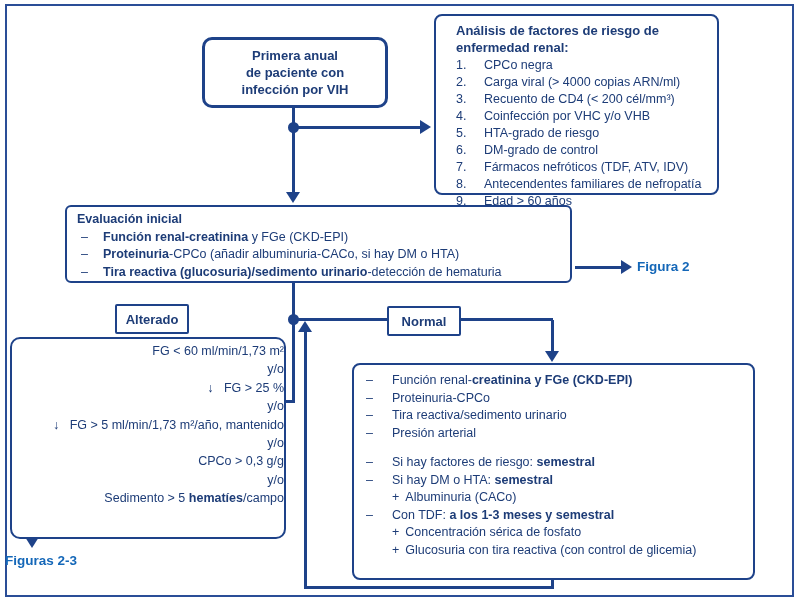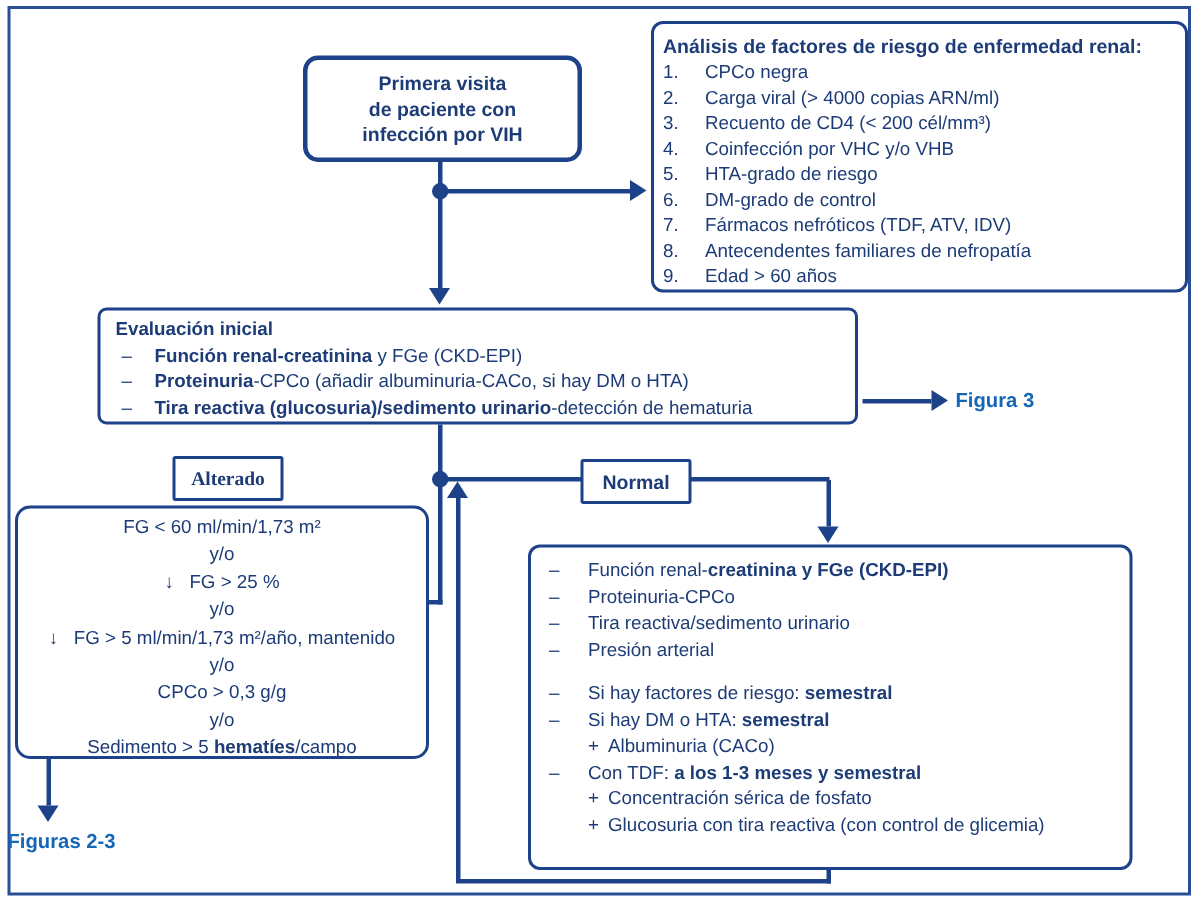--- a/index.html
+++ b/index.html
@@ -20,62 +20,62 @@
   .arr.up{border-left:7px solid transparent;border-right:7px solid transparent;border-bottom:11px solid #1e4289;}
   .arr.right{border-top:7px solid transparent;border-bottom:7px solid transparent;border-left:11px solid #1e4289;}
   .b{font-weight:700;}
 
   
   .start{left:202px;top:37px;width:186px;height:71px;border-width:3px;border-radius:10px;
     display:flex;flex-direction:column;justify-content:center;align-items:center;
     font-size:13px;line-height:17px;font-weight:700;text-align:center;}
 
   
-  .risk{left:434px;top:14px;width:358px;height:181px;border-radius:8px;padding:6px 10px 4px 6px;
+  .risk{left:434px;top:14px;width:285px;height:181px;border-radius:8px;padding:6px 10px 4px 20px;
     font-size:12.5px;line-height:17px;}
   .risk .title{font-weight:700;font-size:13px;margin-bottom:1px;}
   .rrow{display:flex;}
   .rrow .n{flex:0 0 28px;}
   .rrow .t{flex:1;}
 
   
   .eval{left:65px;top:205px;width:507px;height:78px;border-radius:6px;padding:4px 10px;
     font-size:12.5px;line-height:17.5px;}
   .eval .title{font-weight:700;}
   .erow{display:flex;}
   .erow .m{flex:0 0 22px;padding-left:4px;}
   .erow .t{flex:1;}
 
   
   .tag{border-width:2.5px;border-radius:2px;display:flex;align-items:center;justify-content:center;
     font-size:13px;font-weight:700;z-index:3;}
-  .alterado{left:115px;top:304px;width:74px;height:30px;font-family:Liberation Serif, serif;}
+  .alterado{left:115px;top:304px;width:74px;height:30px;}
   .normal{left:387px;top:306px;width:74px;height:30px;}
 
   
-  .fg{left:10px;top:337px;width:276px;height:169px;border-radius:10px;
-    font-size:12.5px;line-height:18.4px;text-align:center;padding-top:3px;z-index:1;}
+  .fg{left:10px;top:337px;width:276px;height:202px;border-radius:10px;
+    font-size:12.5px;line-height:18.4px;text-align:right;padding-top:3px;z-index:1;}
 
   
   .ctrl{left:352px;top:363px;width:403px;height:217px;border-radius:8px;padding:7px 10px 4px 12px;
     font-size:12.5px;line-height:17.5px;z-index:1;}
   .crow{display:flex;}
   .crow .m{flex:0 0 26px;}
   .crow.plus .m{flex:0 0 auto;margin-left:26px;margin-right:6px;}
   .spacer{height:12px;}
 
   .figlink{position:absolute;font-size:13.5px;font-weight:700;color:#1467b8;}
 </style>
 </head>
 <body>
 
 <div class="frame"></div>
 
 <div class="box start">
-  <div>Primera visita</div>
+  <div>Primera anual</div>
   <div>de paciente con</div>
   <div>infección por VIH</div>
 </div>
 
 <div class="box risk">
   <div class="title">Análisis de factores de riesgo de enfermedad renal:</div>
   <div class="rrow">
       <span class="n">1.</span>
       <span class="t">CPCo negra</span>
     </div>
@@ -130,21 +130,21 @@
     <span class="t"><span class="b">Proteinuria</span><span>-CPCo (añadir albuminuria-CACo, si hay DM o HTA)</span></span>
   </div>
   <div class="erow">
     <span class="m">–</span>
     <span class="t"><span class="b">Tira reactiva (glucosuria)/sedimento urinario</span><span>-detección de hematuria</span></span>
   </div>
 </div>
 
 <div class="line" style="left:575px;top:266px;width:46px;height:3px;"></div>
 <div class="arr right" style="left:621px;top:260px;"></div>
-<div class="figlink" style="left:637px;top:259px;">Figura 3</div>
+<div class="figlink" style="left:637px;top:259px;">Figura 2</div>
 
 <div class="line" style="left:292px;top:283px;width:3px;height:37px;"></div>
 <div class="dot" style="left:288px;top:314px;"></div>
 <div class="line" style="left:293px;top:318px;width:260px;height:3px;"></div>
 <div class="line" style="left:551px;top:320px;width:3px;height:31px;"></div>
 <div class="arr down" style="left:545px;top:351px;"></div>
 <div class="line" style="left:292px;top:320px;width:3px;height:83px;"></div>
 <div class="line" style="left:284px;top:400px;width:11px;height:3px;"></div>
 
 <div class="arr up" style="left:298px;top:321px;"></div>

